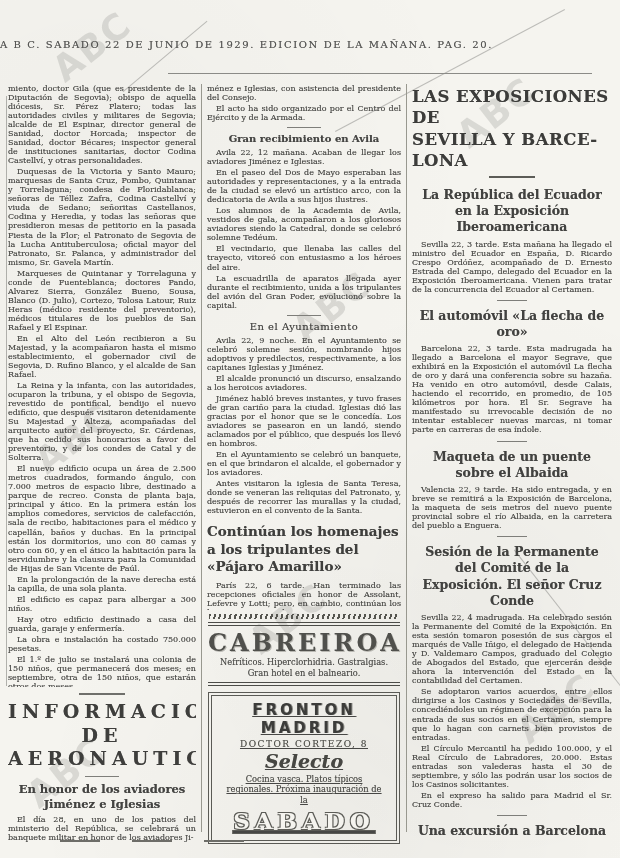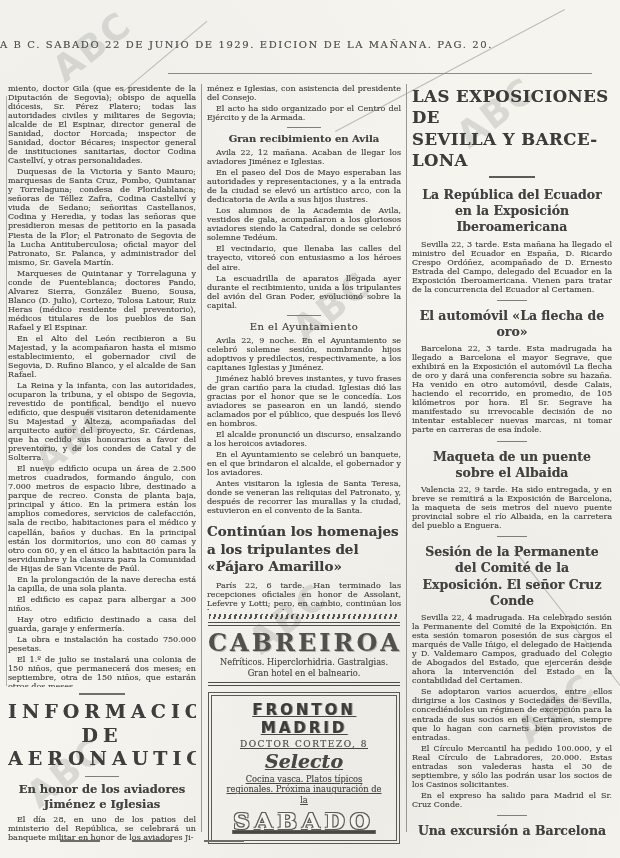--- a/index.html
+++ b/index.html
@@ -139,22 +139,22 @@
         <div class="tiny-rule"></div>
         <h3 class="small-head">Gran recibimiento en Avila</h3>
         <p class="body">Avila 22, 12 mañana. Acaban de llegar los aviadores Jiménez e Iglesias.</p>
         <p class="body">En el paseo del Dos de Mayo esperaban las autoridades y representaciones, y a la entrada de la ciudad se elevó un artístico arco, con la dedicatoria de Avila a sus hijos ilustres.</p>
         <p class="body">Los alumnos de la Academia de Avila, vestidos de gala, acompañaron a los gloriosos aviadores siendo la Catedral, donde se celebró solemne Tedéum.</p>
         <p class="body">El vecindario, que llenaba las calles del trayecto, vitoreó con entusiasmo a los héroes del aire.</p>
         <p class="body">La escuadrilla de aparatos llegada ayer durante el recibimiento, unida a los tripulantes del avión del Gran Poder, evolucionó sobre la capital.</p>
         <div class="tiny-rule"></div>
         <h3 class="small-head light">En el Ayuntamiento</h3>
         <p class="body">Avila 22, 9 noche. En el Ayuntamiento se celebró solemne sesión, nombrando hijos adoptivos y predilectos, respectivamente, a los capitanes Iglesias y Jiménez.</p>
+        <p class="body">El alcalde pronunció un discurso, ensalzando a los heroicos aviadores.</p>
         <p class="body">Jiménez habló breves instantes, y tuvo frases de gran cariño para la ciudad. Iglesias dió las gracias por el honor que se le concedía. Los aviadores se pasearon en un landó, siendo aclamados por el público, que después los llevó en hombros.</p>
-        <p class="body">El alcalde pronunció un discurso, ensalzando a los heroicos aviadores.</p>
         <p class="body">En el Ayuntamiento se celebró un banquete, en el que brindaron el alcalde, el gobernador y los aviadores.</p>
         <p class="body">Antes visitaron la iglesia de Santa Teresa, donde se veneran las reliquias del Patronato, y, después de recorrer las murallas y la ciudad, estuvieron en el convento de la Santa.</p>
         <h2 class="mid-big">Continúan los homenajes a los tripulantes del «Pájaro Amarillo»</h2>
         <p class="body">París 22, 6 tarde. Han terminado las recepciones oficiales en honor de Assolant, Lefevre y Lotti; pero, en cambio, continúan los homenajes particulares.</p>
 
       </div>
       <div class="hatch-sep"></div>
       <div class="ad-cab">
         <div class="cab-title">CABREIROA</div>
         <div class="cab-line">Nefríticos. Hiperclorhidria. Gastralgias.</div>

